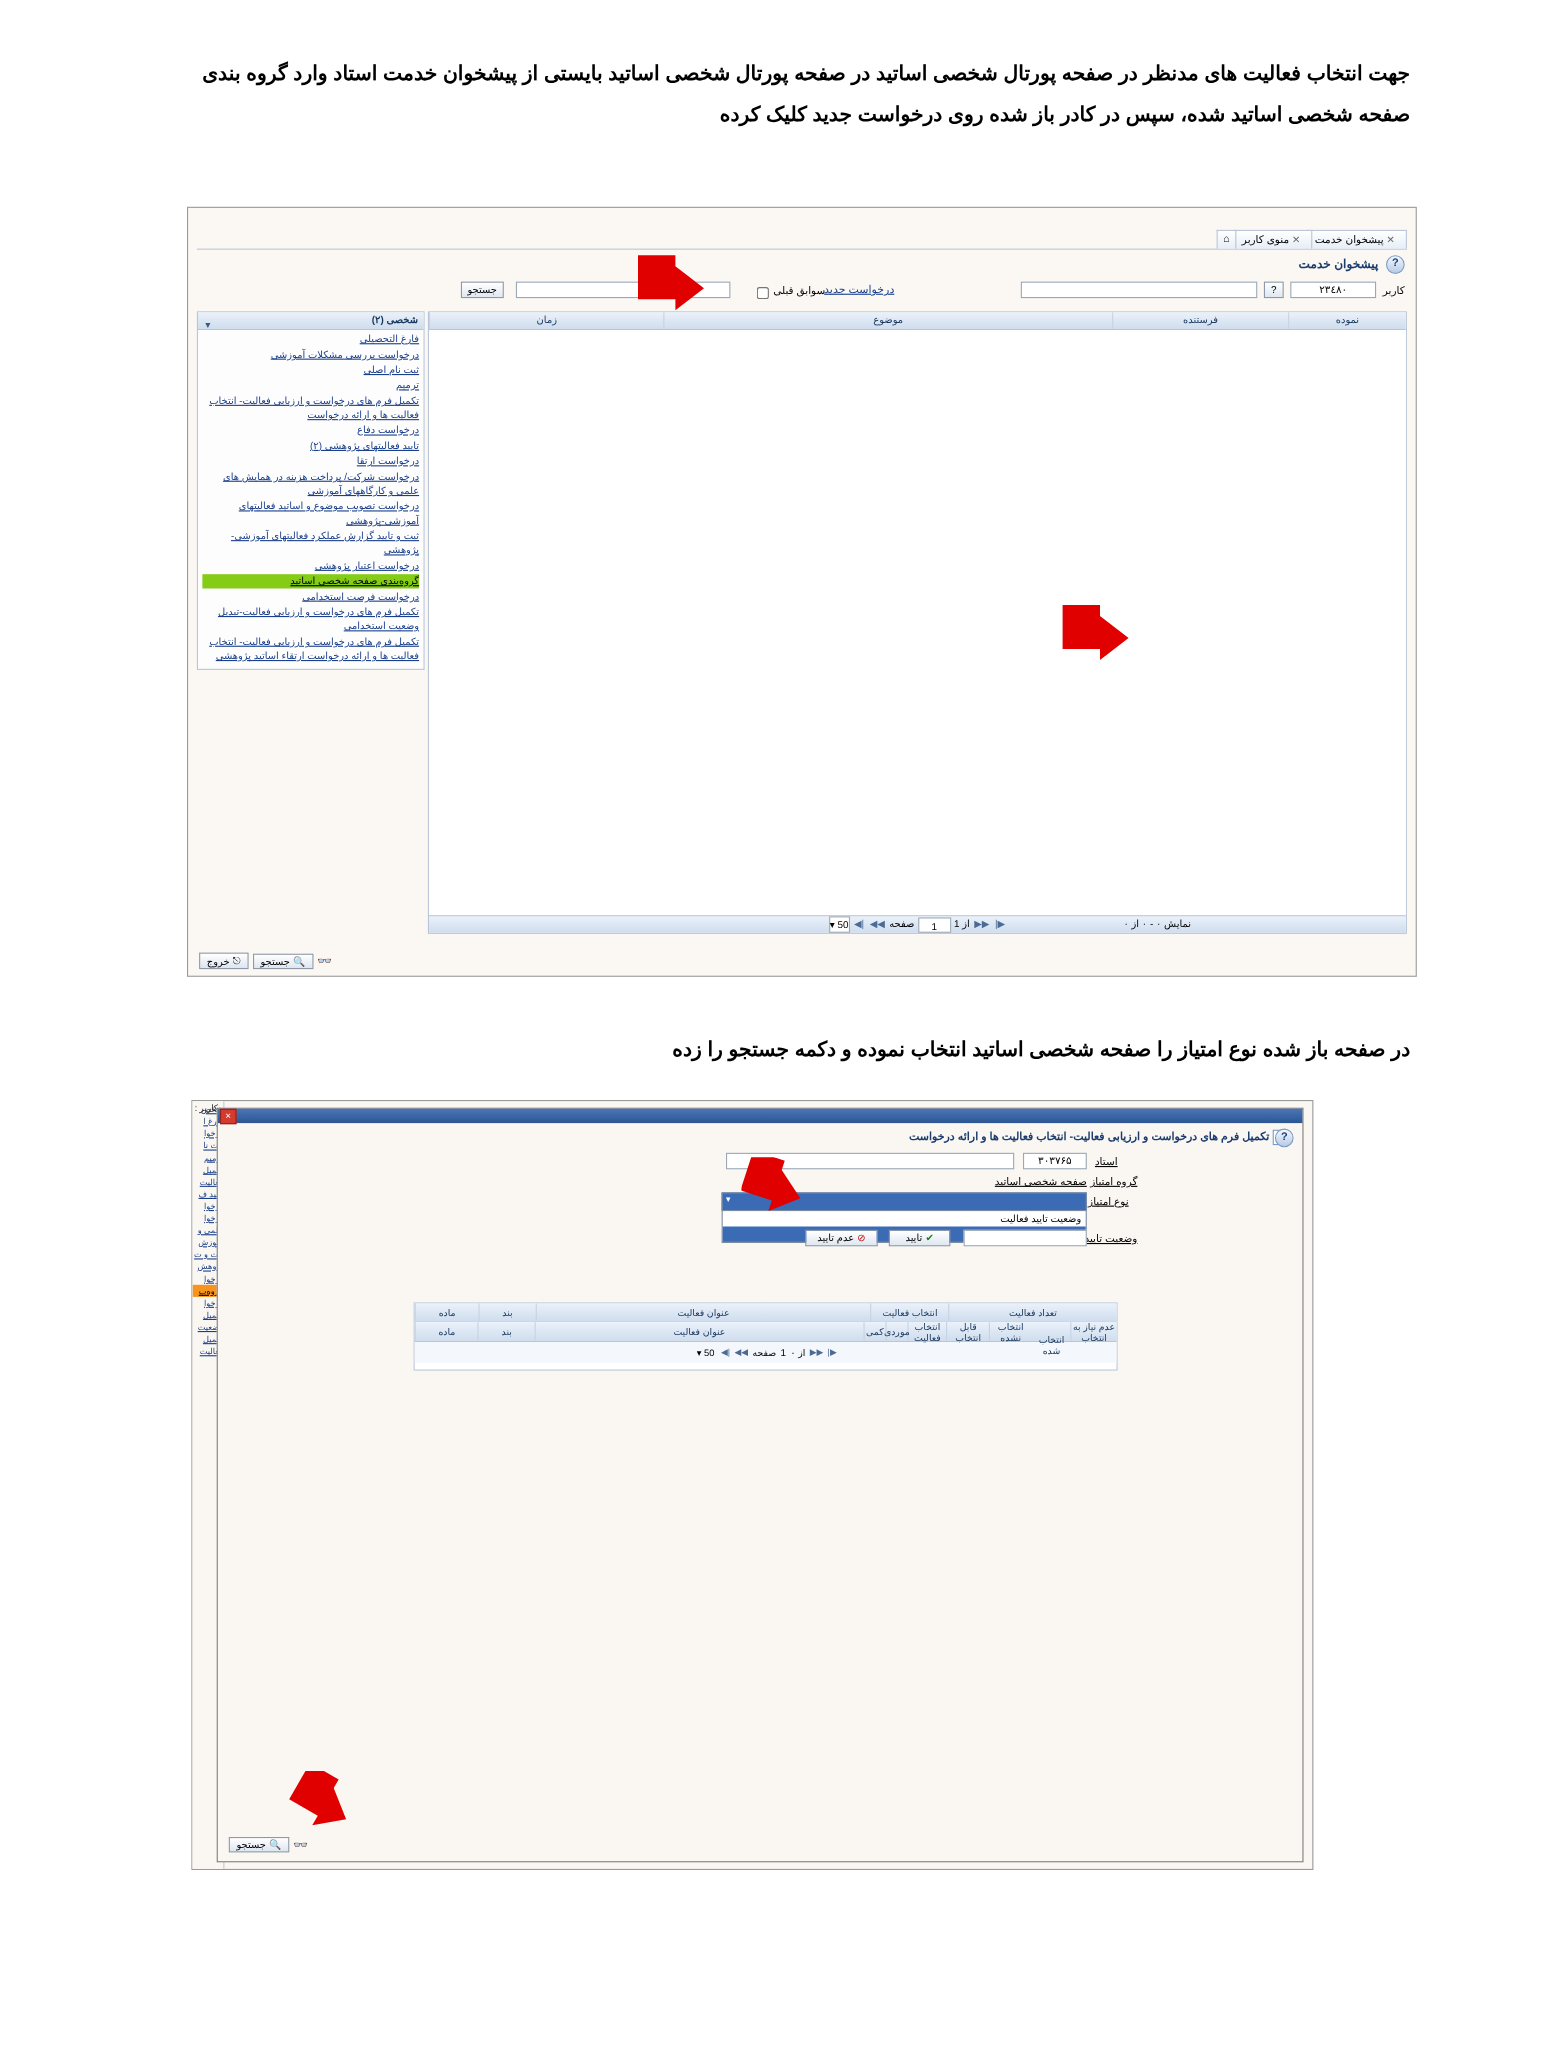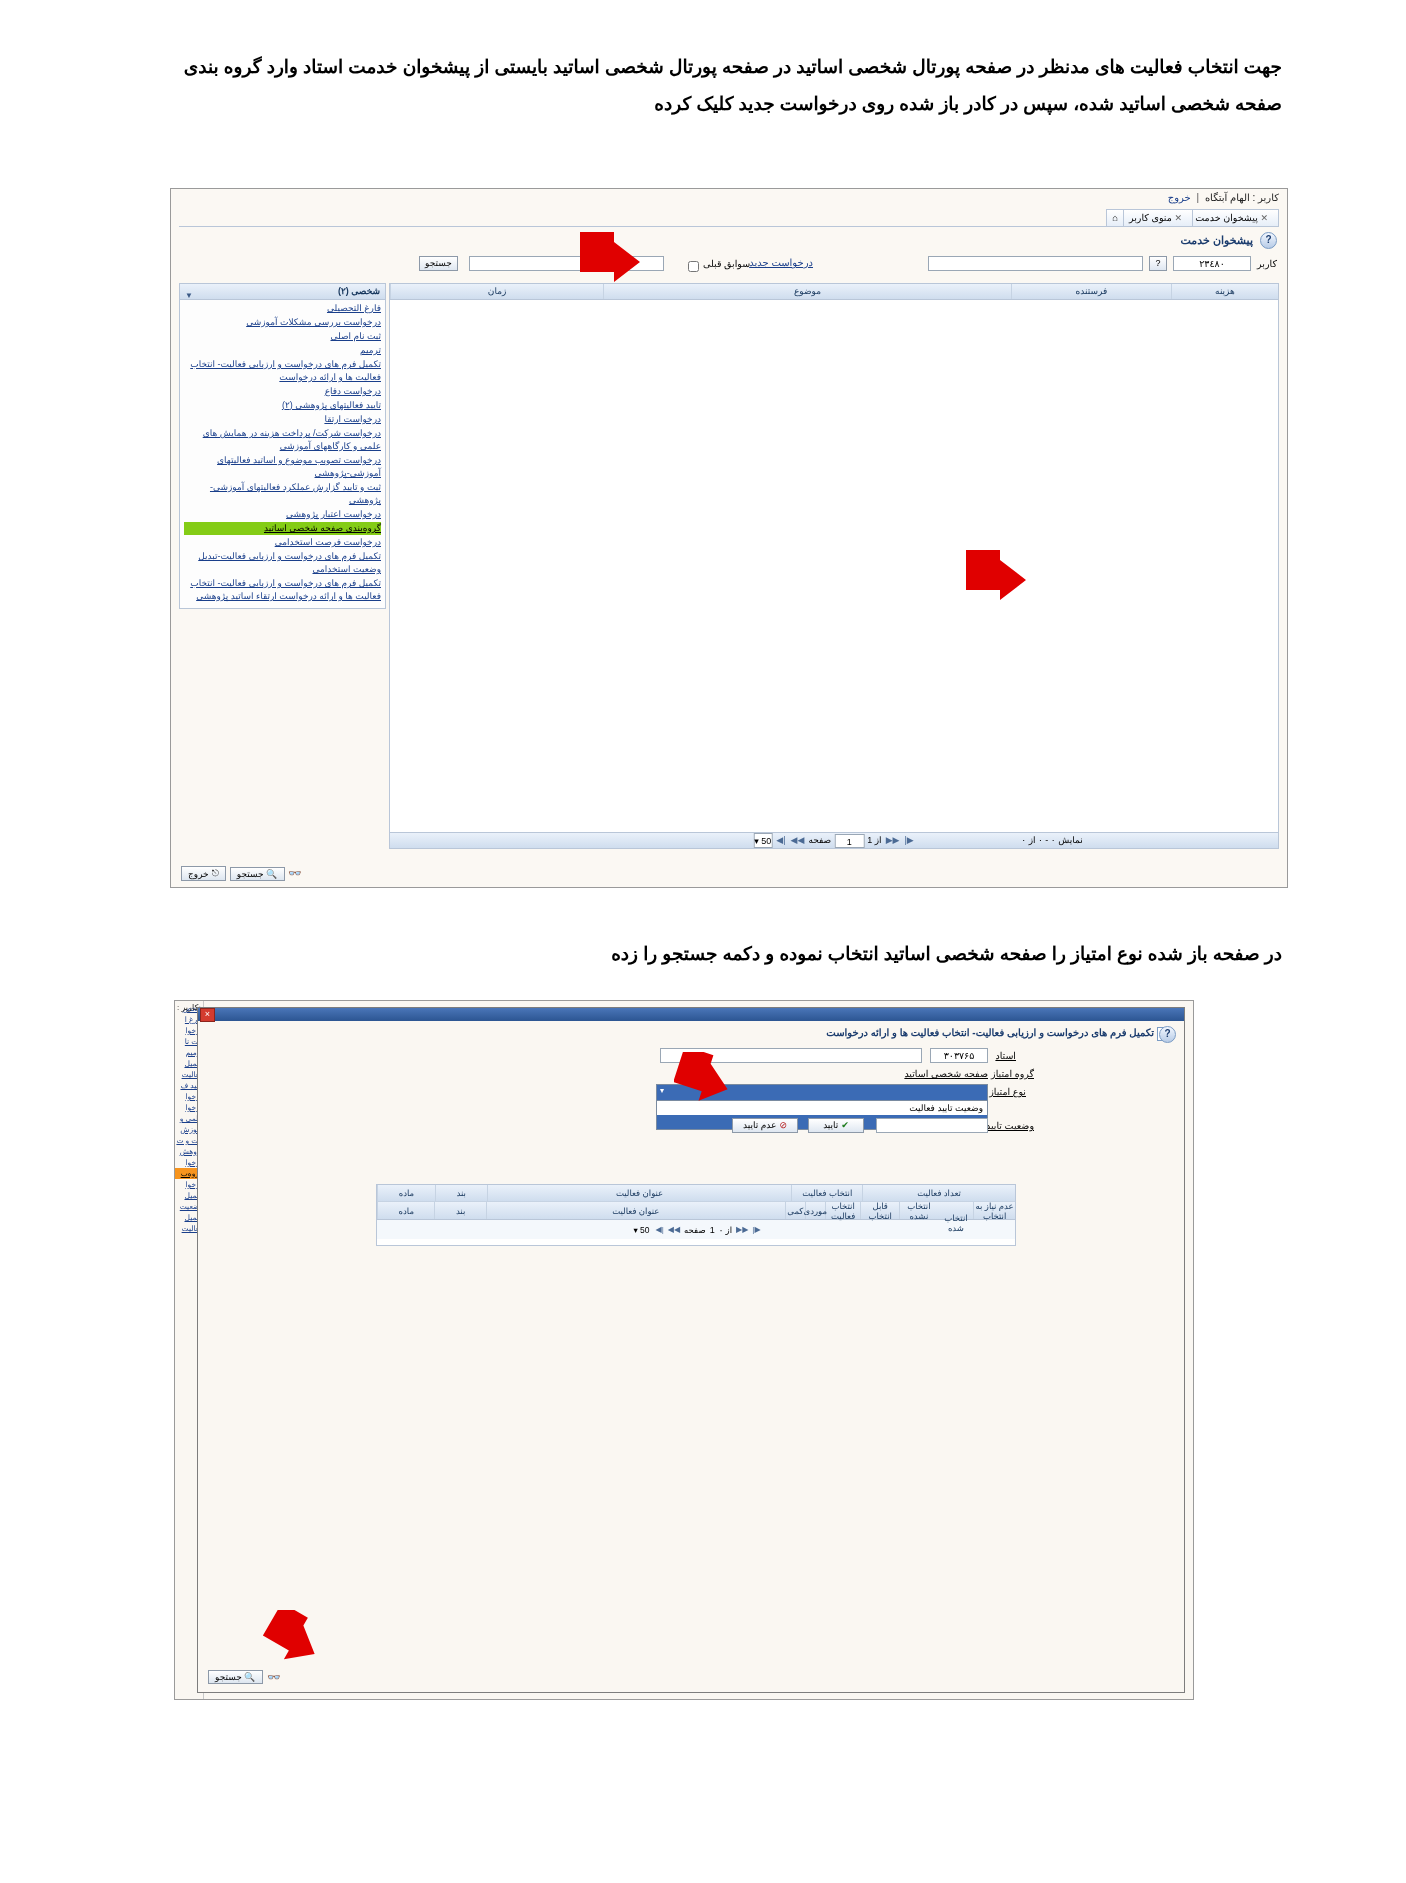--- a/index.html
+++ b/index.html
@@ -280,27 +280,20 @@
   .arrow { position: absolute; }
   .arrow svg { display: block; }
 </style>
 </head>
 <body>
 
 <div class="instruction" id="instr-1">جهت انتخاب فعالیت های مدنظر در صفحه پورتال شخصی اساتید در صفحه پورتال شخصی اساتید بایستی از پیشخوان خدمت استاد وارد گروه بندی صفحه شخصی اساتید شده، سپس در کادر باز شده روی درخواست جدید کلیک کرده</div>
 
 <div class="shot" id="shot-1">
 
-  <div class="topbar">
-    <div class="user-line">
-      <span>کاربر : الهام آبتگاه</span>
-      <span class="sep">|</span>
-      <span class="logout-link">خروج</span>
-    </div>
-  </div>
 
   <div class="tabstrip">
     <div class="tab" style="right:0;">
       <span class="x">✕</span>
       <span>پیشخوان خدمت</span>
     </div>
     <div class="tab" style="right:86px;">
       <span class="x">✕</span>
       <span>منوی کاربر</span>
     </div>
@@ -321,21 +314,21 @@
     <div class="field" style="position:absolute;right:136px;top:1px;width:215px;" title=""></div>
     <div class="link-blue" style="position:absolute;right:466px;top:2px;">درخواست جدید</div>
     <div class="btn-sm" style="position:absolute;left:240px;top:1px;">جستجو</div>
     <div class="field" style="position:absolute;left:290px;top:1px;width:195px;"></div>
     <input type="checkbox" style="position: absolute; left: 505px; top: 3px; width: 11px; height: 11px;">
     <span class="lbl" style="position:absolute;left:524px;top:3px;">سوابق قبلی</span>
   </div>
 
   <div class="grid-wrap">
     <div class="grid-header">
-      <div class="col" style="width:12%;">هزینه</div>
+      <div class="col" style="width:12%;">نموده</div>
       <div class="col" style="width:18%;">فرستنده</div>
       <div class="col" style="width:46%;">موضوع</div>
       <div class="col" style="width:24%;">زمان</div>
     </div>
     <div class="grid-body"></div>
     <div class="grid-footer">
       <div class="footer-count">نمایش ٠ - ٠ از ٠</div>
       <div class="pager">
         <span class="nav">▶|</span>
         <span class="nav">▶▶</span>

